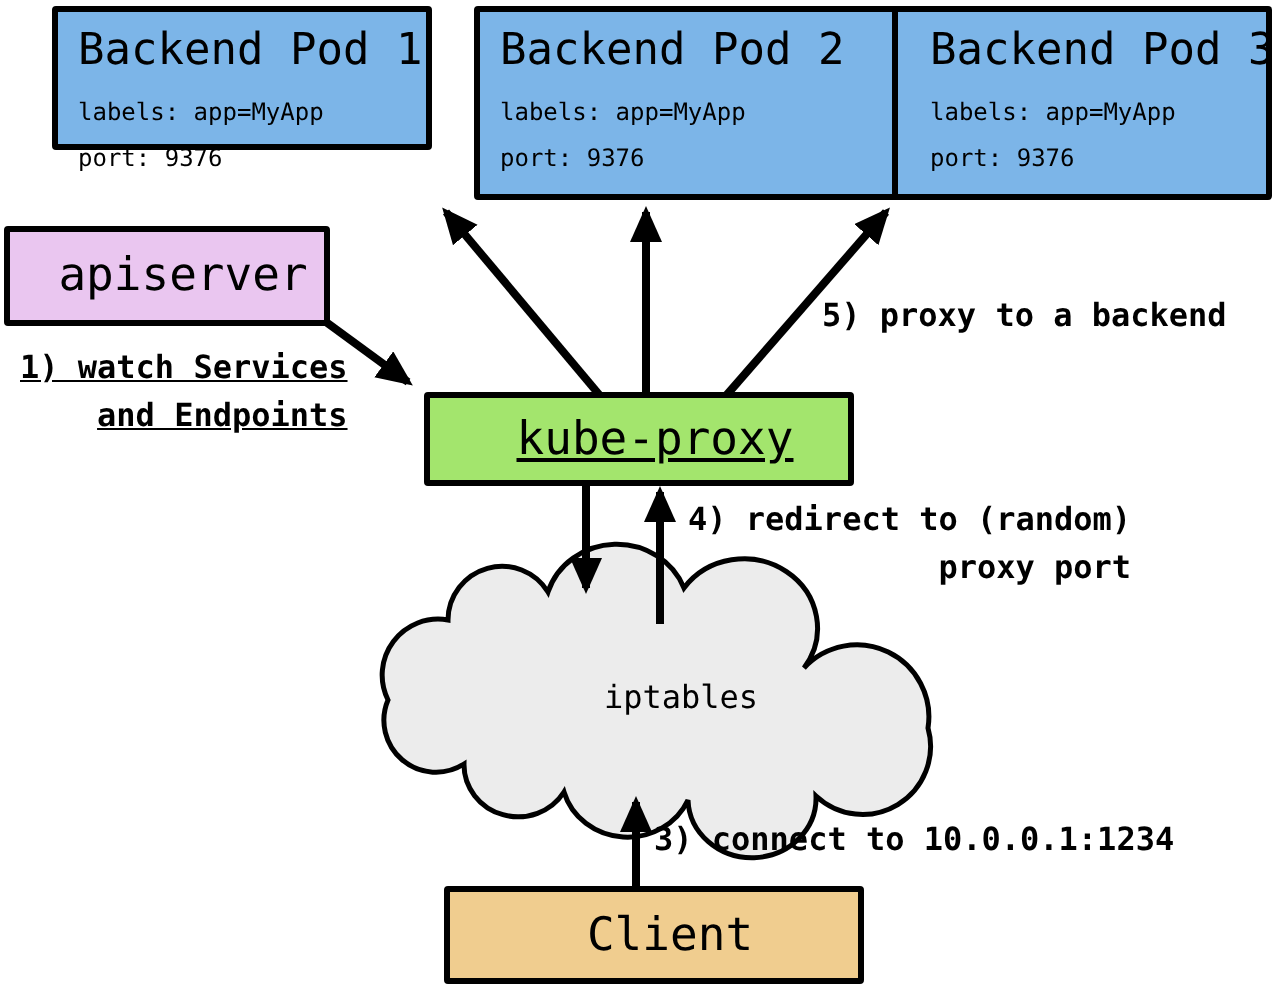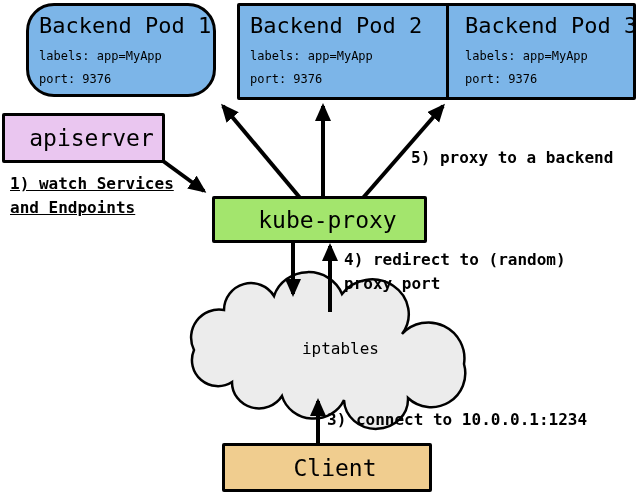--- a/index.html
+++ b/index.html
@@ -21,28 +21,28 @@
   }
   .pod{background:var(--pod-fill);padding:5px 0 0 10px;}
   .pod-title{font-size:22px;line-height:30px;white-space:nowrap;}
   .pod-line{font-size:12px;line-height:23px;white-space:nowrap;}
   .pod-line.first{margin-top:4px;}
   .center-label{
     display:flex;align-items:center;justify-content:center;
     font-size:23px;white-space:nowrap;
   }
   #apiserver-box{background:var(--apiserver-fill);}
-  #kube-proxy-box{background:var(--kube-proxy-fill);}
+  #kube-proxy-box{background:var(--kube-proxy-fill);text-decoration:underline;}
   #client-box{background:var(--client-fill);}
   .cloud-shape{fill:var(--cloud-fill);stroke:#000;stroke-width:2.5;}
   .arrow{stroke:#000;stroke-width:4;fill:none;}
   .step-label{
     position:absolute;
     font-size:16px;font-weight:bold;line-height:24px;
-    white-space:pre-line;color:#000;
+    white-space:pre-line;color:#000;text-align:right;
   }
   #iptables-label{
     position:absolute;left:249px;top:338px;width:130px;
     text-align:right;font-size:16px;line-height:22px;color:#000;
   }
 </style>
 </head>
 <body>
 
 <div id="canvas">
@@ -68,21 +68,21 @@
 
     <line class="arrow" x1="163" y1="161" x2="204" y2="191" marker-end="url(#ah)"></line>
     <line class="arrow" x1="301" y1="199" x2="223" y2="106" marker-end="url(#ah)"></line>
     <line class="arrow" x1="323" y1="199" x2="323" y2="106" marker-end="url(#ah)"></line>
     <line class="arrow" x1="362" y1="199" x2="443" y2="106" marker-end="url(#ah)"></line>
     <line class="arrow" x1="293" y1="240" x2="293" y2="294" marker-end="url(#ah)"></line>
     <line class="arrow" x1="330" y1="312" x2="330" y2="246" marker-end="url(#ah)"></line>
     <line class="arrow" x1="318" y1="446" x2="318" y2="401" marker-end="url(#ah)"></line>
   </svg>
 
-  <div class="box pod" style="left:26px;top:3px;width:190px;height:94px;border-radius:28px;">
+  <div class="box pod" style="left:26px;top:3px;width:190px;height:72px;">
     <div class="pod-title">Backend Pod 1</div>
     <div class="pod-line first">labels: app=MyApp</div>
     <div class="pod-line">port: 9376</div>
   </div>
   <div class="box pod" style="left:237px;top:3px;width:222px;height:97px;">
     <div class="pod-title">Backend Pod 2</div>
     <div class="pod-line first">labels: app=MyApp</div>
     <div class="pod-line">port: 9376</div>
   </div>
   <div class="box pod" style="left:446px;top:3px;width:190px;height:97px;padding-left:16px;">

